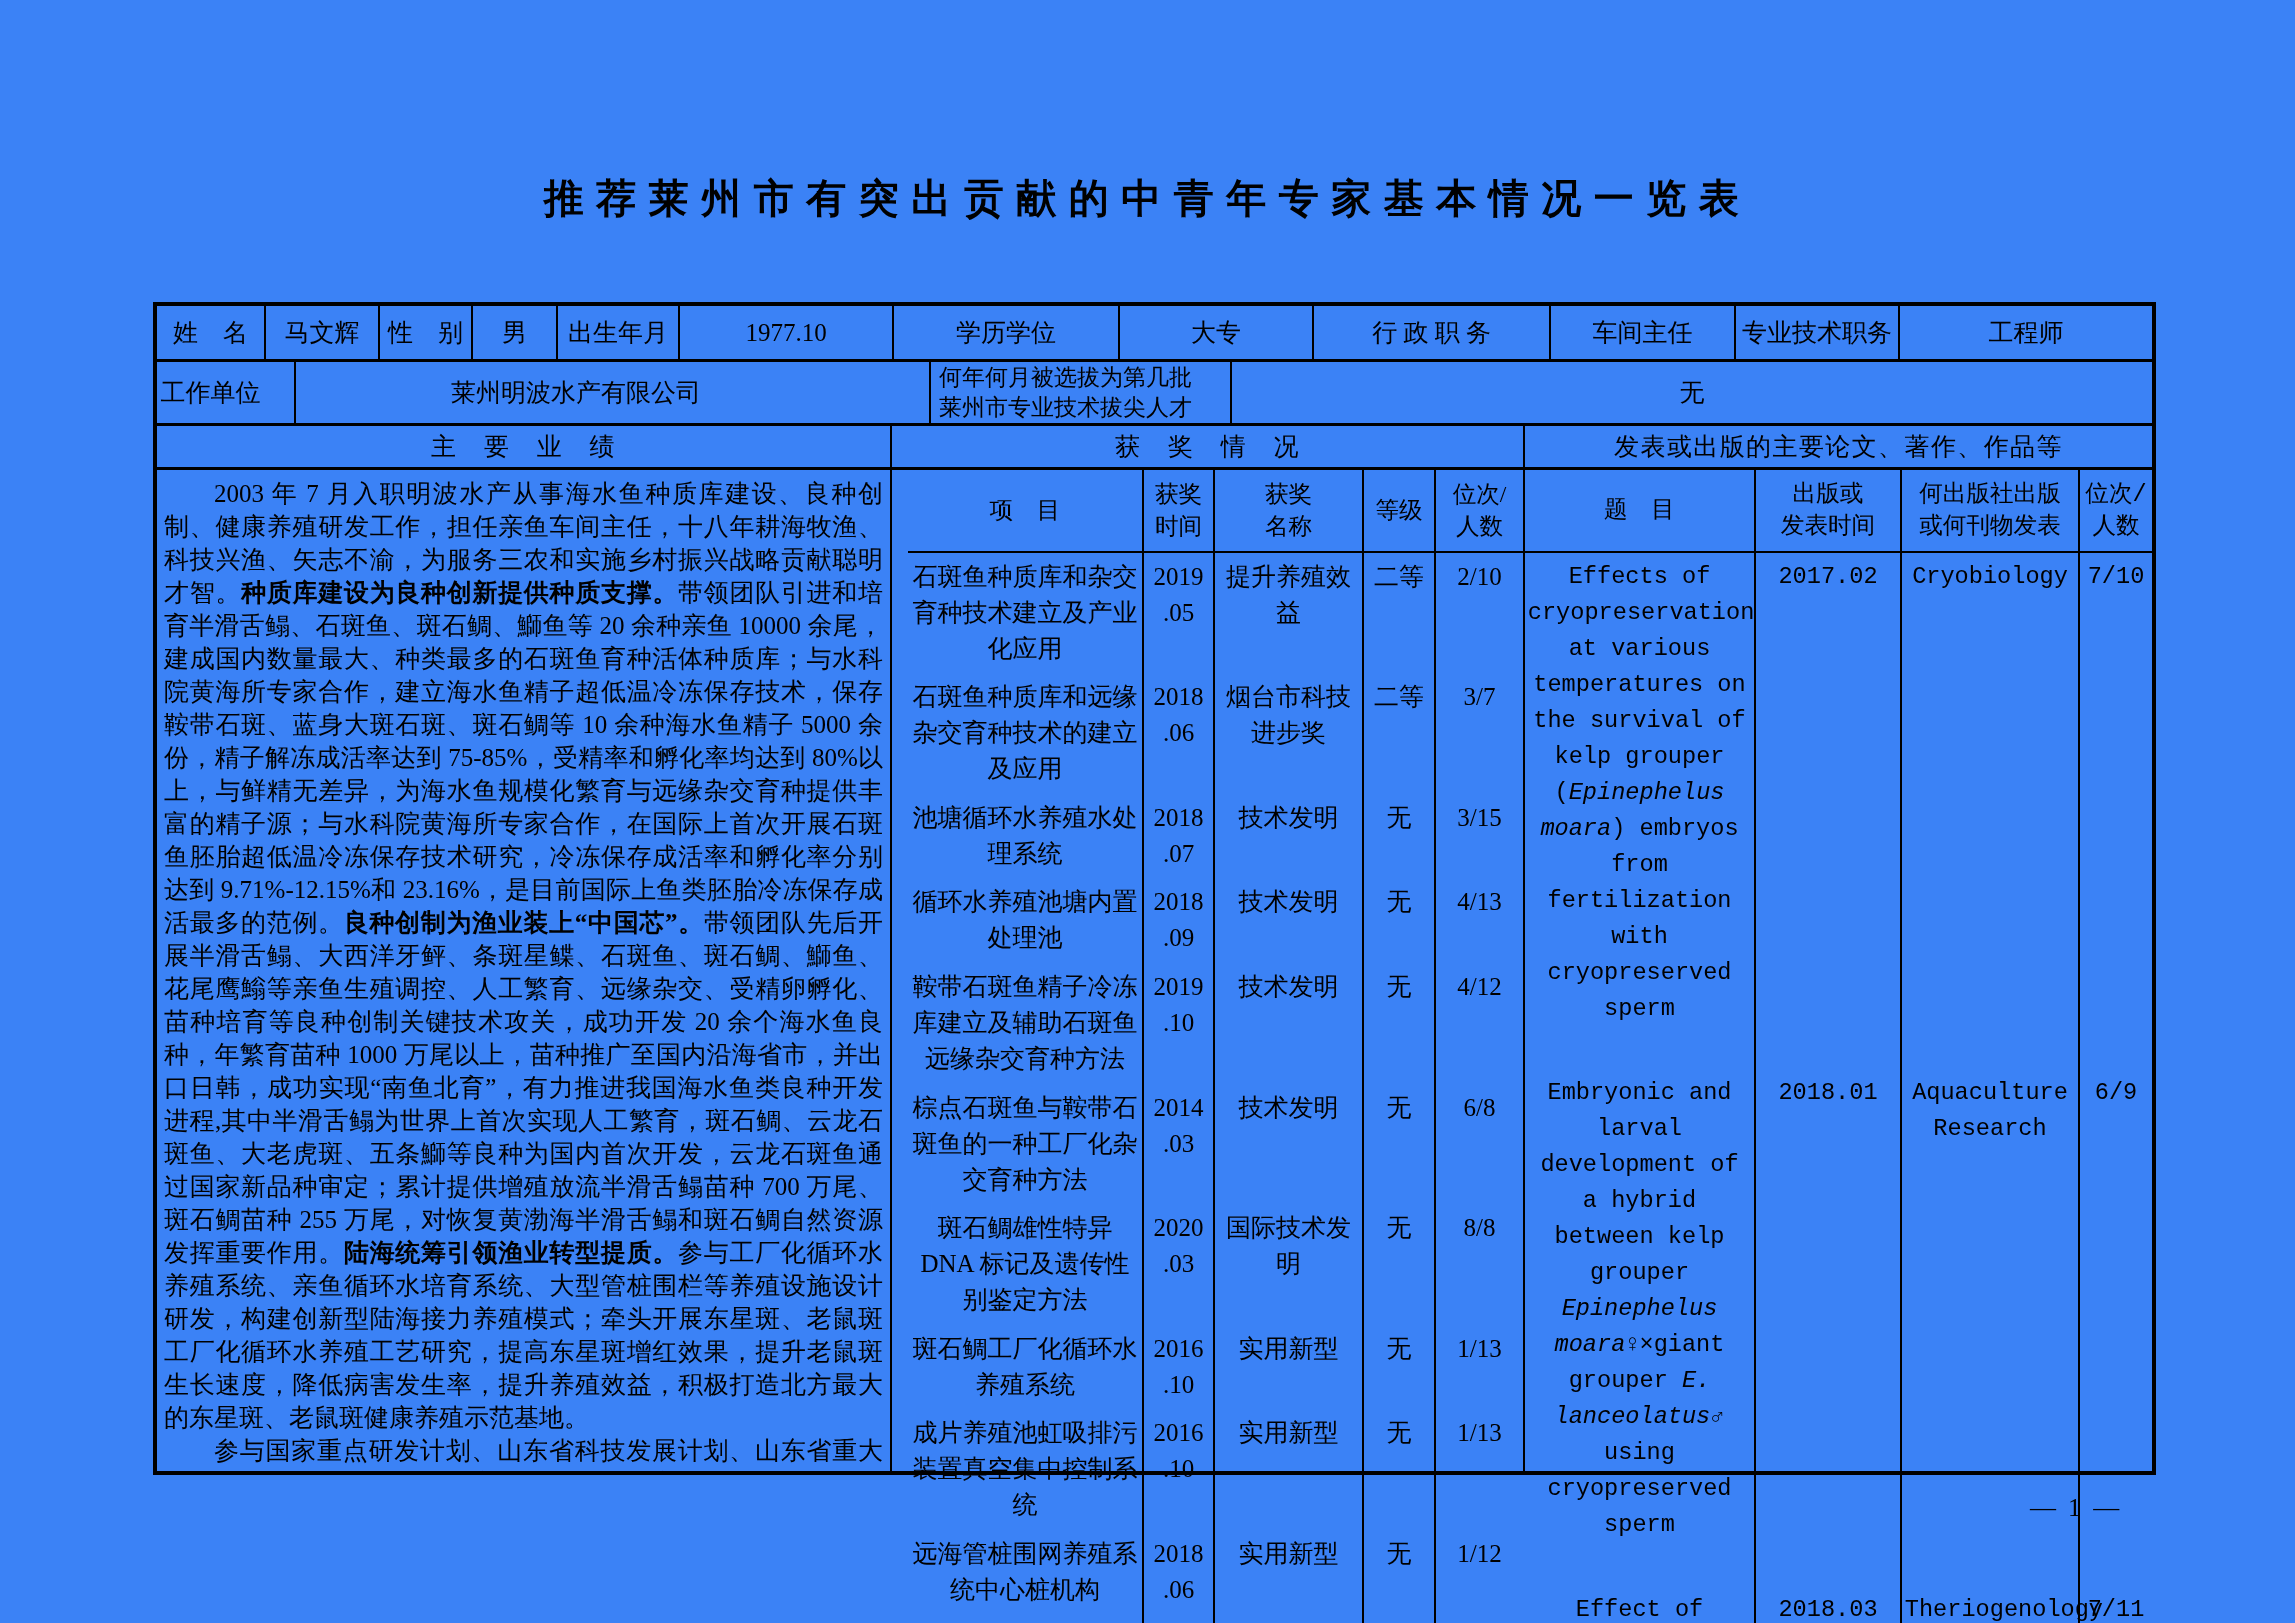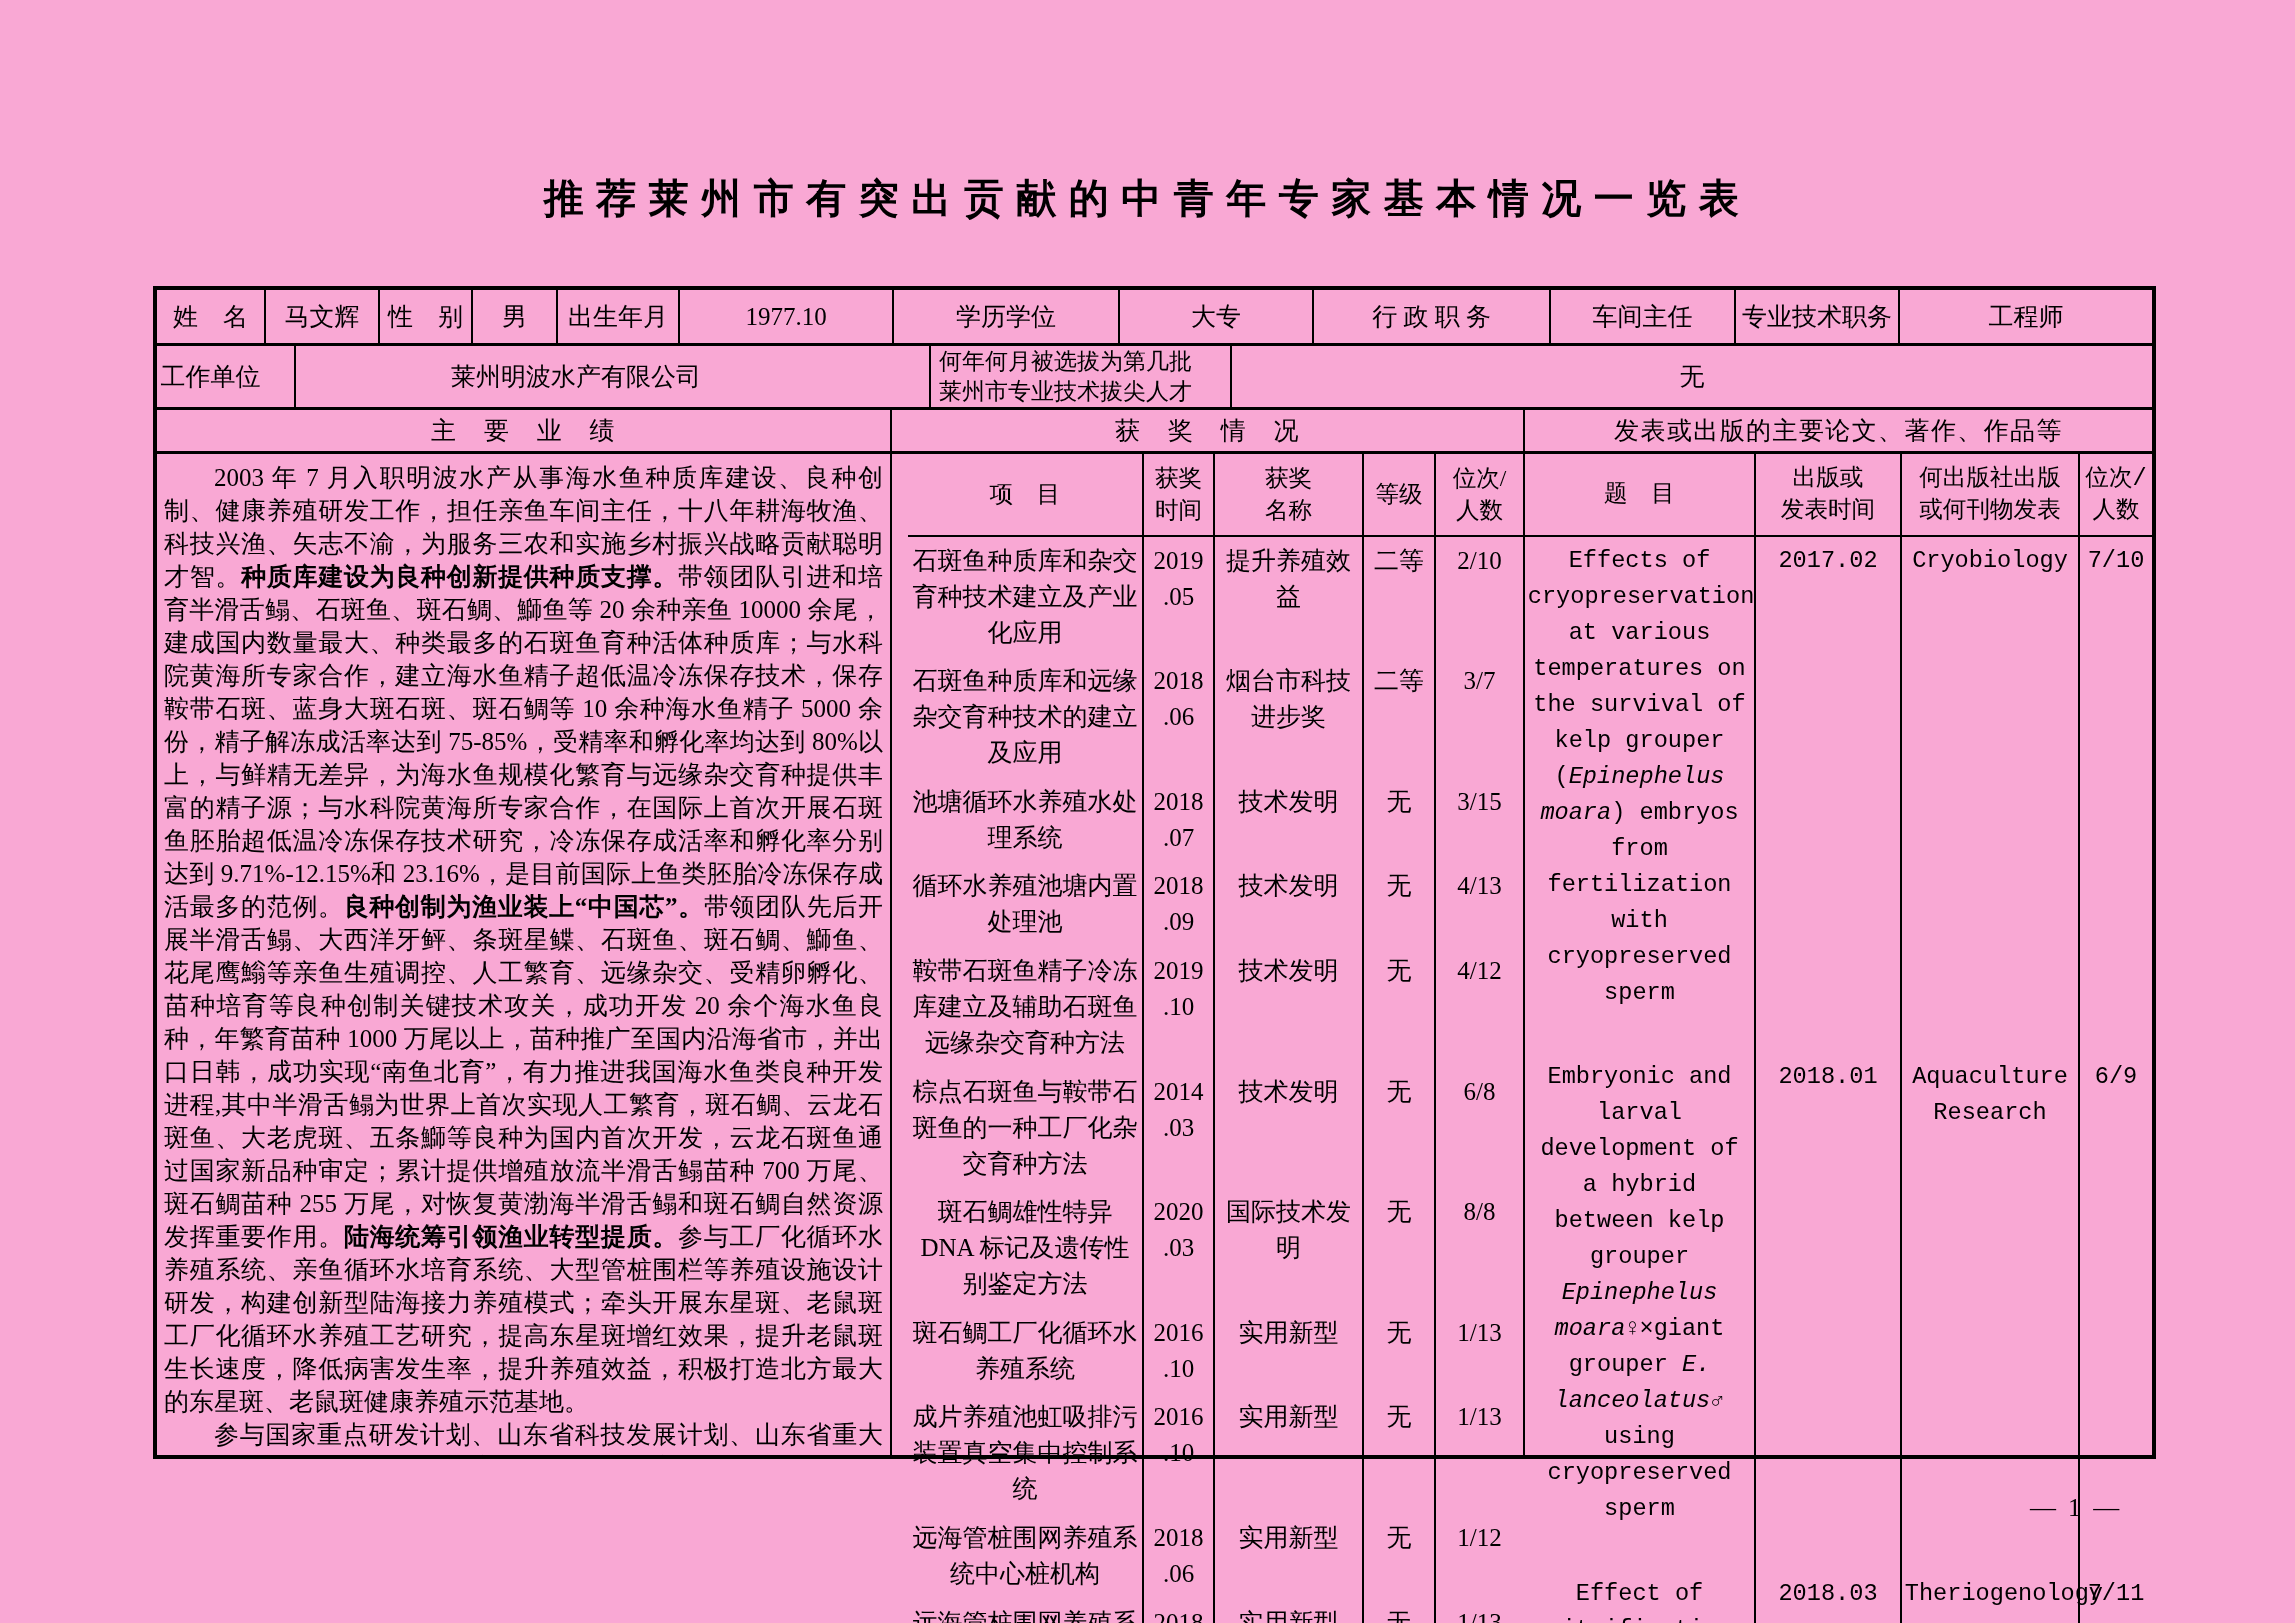--- a/index.html
+++ b/index.html
@@ -1,33 +1,33 @@
 <!DOCTYPE html>
 <html style="font-size:11px"><head>
 <meta charset="utf-8">
 <style>
   * { box-sizing: border-box; margin: 0; padding: 0; }
   html, body { background: #ffffff; }
   body { font-family: "Liberation Serif", "DejaVu Serif", serif; color: #000; }
-  .sheet { position: relative; width: 2295px; height: 1623px; background: #f9a8d4; overflow: hidden; }
+  .sheet { position: relative; width: 2295px; height: 1623px; background: #3b82f6; overflow: hidden; }
 
   .form-title {
     position: absolute; top: 171px; left: 0; width: 100%;
     text-align: center; font-size: 40px; font-weight: bold; letter-spacing: 12.5px;
     white-space: nowrap;
   }
   .subline {
     position: absolute; top: 246px; left: 154px; width: 1882px;
     display: flex; justify-content: space-between; align-items: flex-end;
     font-size: 23.6px;
   }
   .subline .date { letter-spacing: 1.4px; }
 
   .bigtable {
-    position: absolute; top: 286px; left: 153px; width: 2003px; height: 1173px;
+    position: absolute; top: 302px; left: 153px; width: 2003px; height: 1173px;
     border: 4.2px solid #000; display: flex; flex-direction: column;
   }
 
   .r1 { display: grid; height: 56px; border-bottom: 3.5px solid #000;
         grid-template-columns: 107px 114px 93px 85px 122px 214px 226px 194px 237px 185px 164px 1fr; }
   .r2 { display: grid; height: 64px; border-bottom: 3.5px solid #000;
         grid-template-columns: 107px 562px 314px 1fr; gap: 30px; }
   .band { display: grid; height: 44px; border-bottom: 3.5px solid #000;
           grid-template-columns: 733px 633px 1fr; }
   .bodyrow { display: grid; flex: 1; grid-template-columns: 733px 633px 1fr; min-height: 0; }

